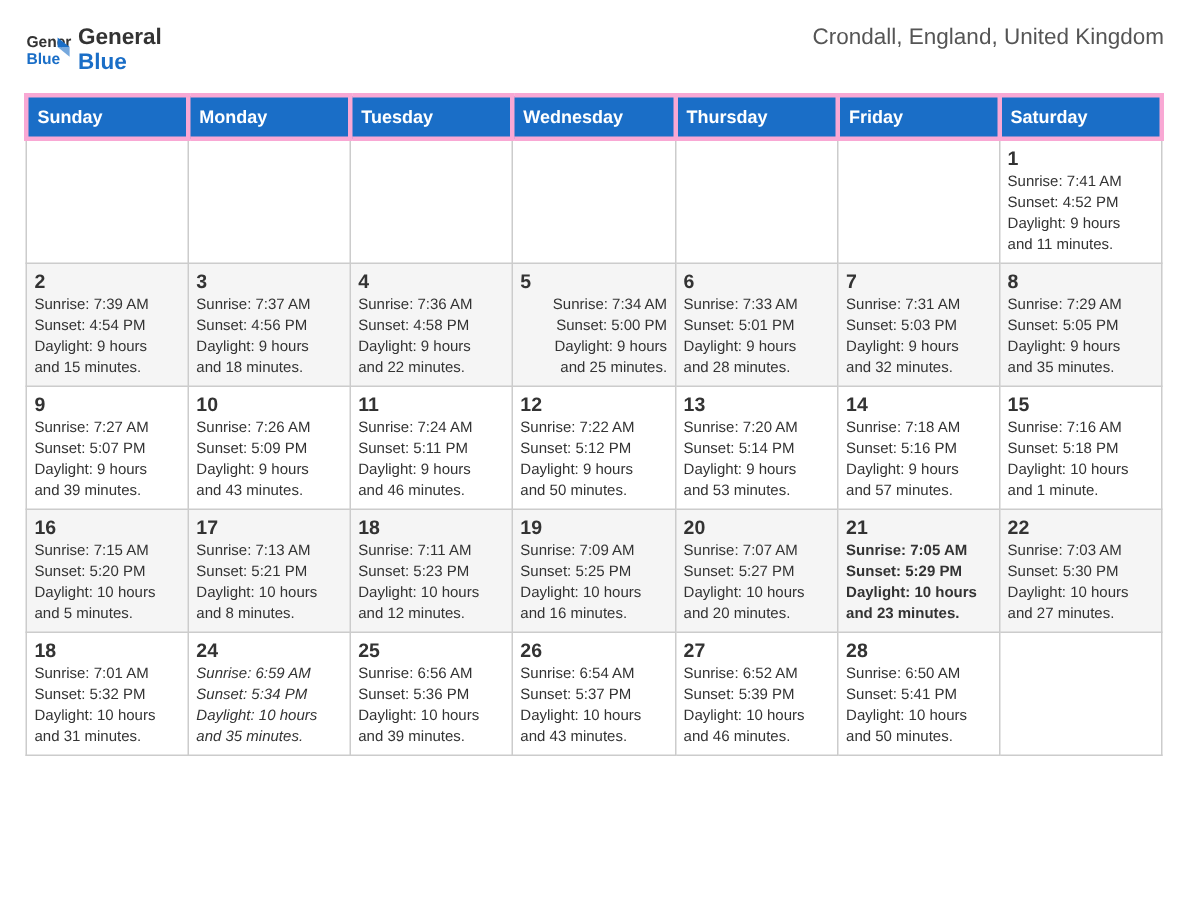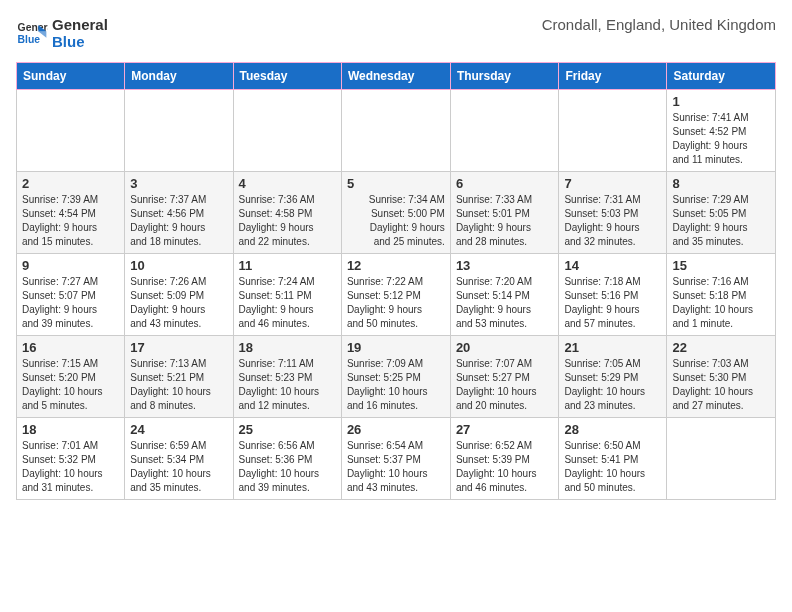--- a/index.html
+++ b/index.html
@@ -43,21 +43,21 @@
       border-collapse: collapse;
       font-size: 11px;
     }
     thead tr th {
       background-color: #1a6ec7;
       color: #fff;
       padding: 6px 6px;
       text-align: left;
       font-size: 12px;
       font-weight: bold;
-      border: 1px solid #f9a8d4;
+      border: 3px solid #f9a8d4;
     }
     tbody tr td {
       border: 1px solid #ccc;
       vertical-align: top;
       padding: 4px 5px;
       height: 80px;
       width: 110px;
       color: #333;
       background: #fff;
     }
@@ -261,21 +261,21 @@
         </td>
         <td>
           <span class="day-number">20</span>
           <div class="day-detail" style="white-space: pre-line;">Sunrise: 7:07 AM
 Sunset: 5:27 PM
 Daylight: 10 hours
 and 20 minutes.</div>
         </td>
         <td>
           <span class="day-number">21</span>
-          <div class="day-detail" style="white-space: pre-line;">Sunrise: 7:05 AM
+          <div class="day-detail" style="white-space: pre-line; font-weight: bold;">Sunrise: 7:05 AM
 Sunset: 5:29 PM
 Daylight: 10 hours
 and 23 minutes.</div>
         </td>
         <td>
           <span class="day-number">22</span>
           <div class="day-detail" style="white-space: pre-line;">Sunrise: 7:03 AM
 Sunset: 5:30 PM
 Daylight: 10 hours
 and 27 minutes.</div>
@@ -284,21 +284,21 @@
       <tr>
         <td>
           <span class="day-number">18</span>
           <div class="day-detail" style="white-space: pre-line;">Sunrise: 7:01 AM
 Sunset: 5:32 PM
 Daylight: 10 hours
 and 31 minutes.</div>
         </td>
         <td>
           <span class="day-number">24</span>
-          <div class="day-detail" style="white-space: pre-line;">Sunrise: 6:59 AM
+          <div class="day-detail" style="white-space: pre-line; font-style: italic;">Sunrise: 6:59 AM
 Sunset: 5:34 PM
 Daylight: 10 hours
 and 35 minutes.</div>
         </td>
         <td>
           <span class="day-number">25</span>
           <div class="day-detail" style="white-space: pre-line;">Sunrise: 6:56 AM
 Sunset: 5:36 PM
 Daylight: 10 hours
 and 39 minutes.</div>

